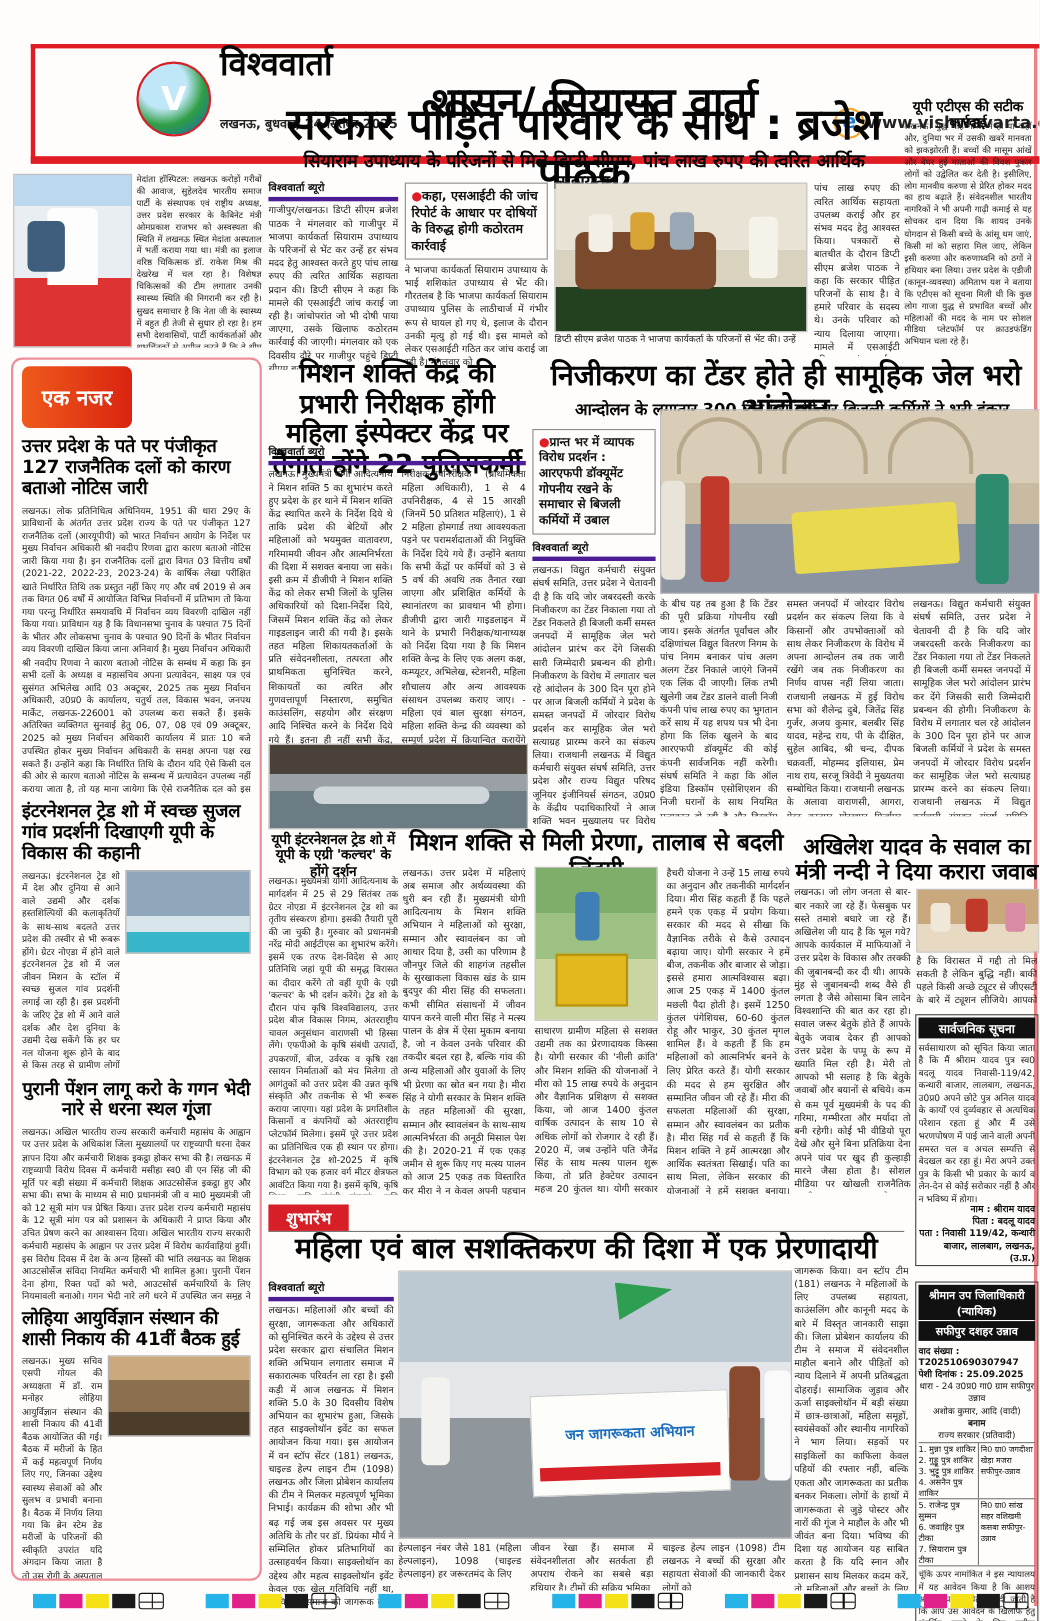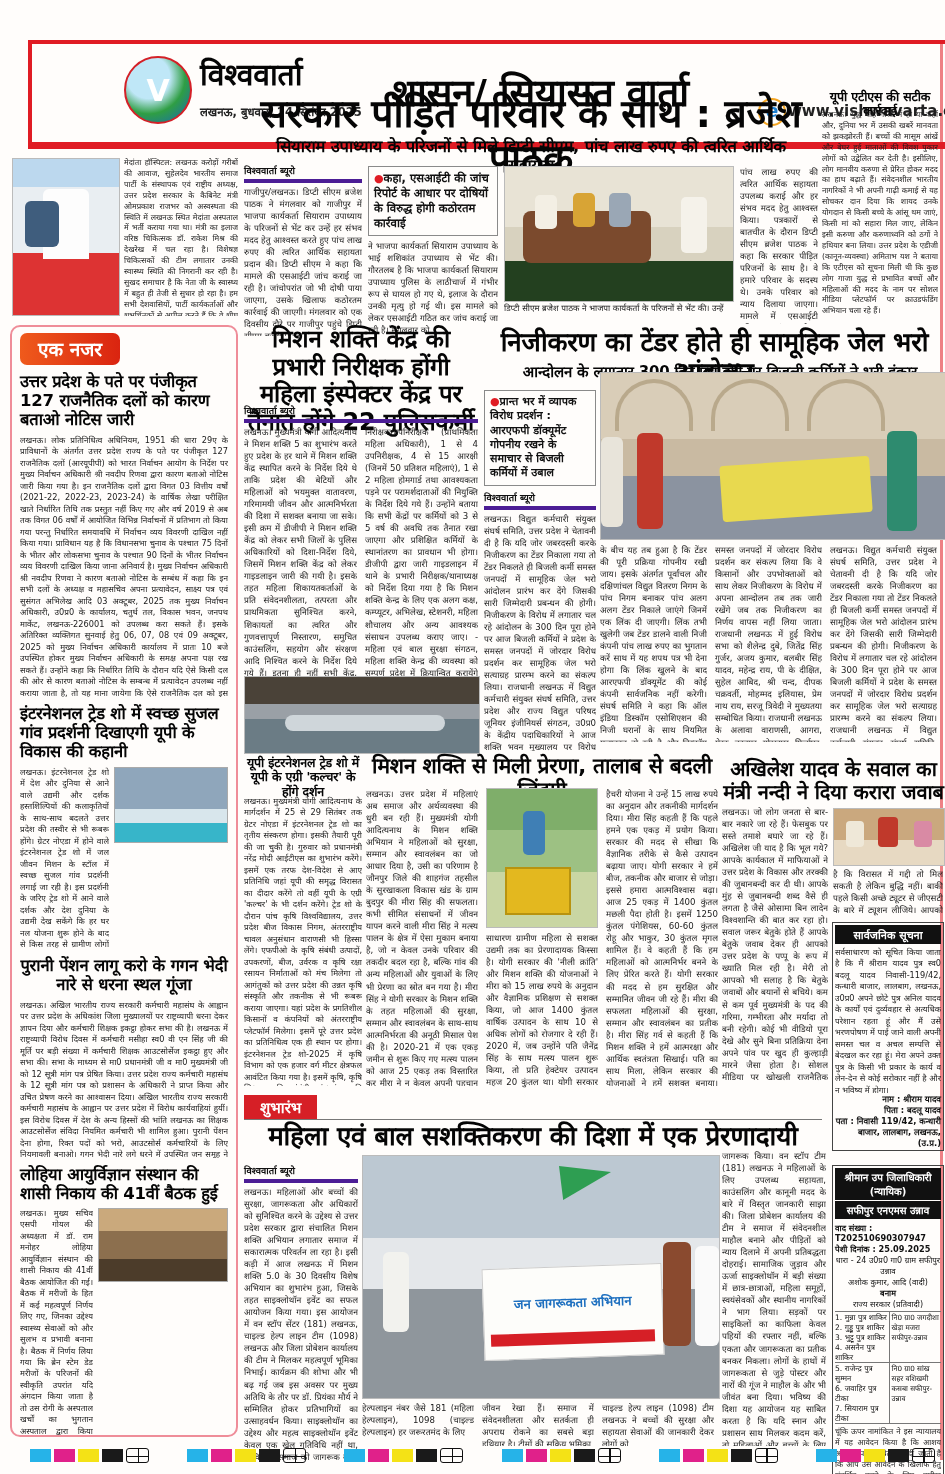--- a/index.html
+++ b/index.html
@@ -9,42 +9,42 @@
   .bt{font-size:8.6px;line-height:1.4;text-align:justify;color:#1a1a1a;overflow:hidden;}
   .hd{font-weight:bold;color:#050505;line-height:1.15;letter-spacing:-0.2px;}
   .byline{font-size:9.5px;font-weight:bold;border-bottom:4px solid #4c1d95;padding-bottom:2px;margin-bottom:3px;}
   .ph{position:absolute;overflow:hidden;border:1px solid #bbb;}
   .cap{font-size:8.3px;line-height:1.25;color:#222;}
   .redline{background:#e01c24;}
   .hl-box{border:1px solid #8a8a8a;padding:4px 5px;font-weight:bold;font-size:11.5px;line-height:1.3;}
   .dot{color:#e01c24;font-size:11px;}
   .colwrap{display:flex;gap:8px;}
   .pill{background:linear-gradient(90deg,#ef5a1c,#da2410);color:#fff;font-weight:bold;
-        font-size:19px;padding:3px 18px;border-radius:7px;display:inline-block;}
+        font-size:19px;padding:15px 18px;border-radius:7px;display:inline-block;}
   .notice-hd{background:#111;color:#fff;font-weight:bold;text-align:center;font-size:10px;padding:2px 2px;}
   .pre{white-space:pre-line;}
   .cmyk{display:flex;gap:3px;align-items:center;}
   .sw{width:21px;height:13px;display:inline-block;}
   .reg{width:21px;height:13px;border:1.5px solid #111;border-radius:3px;position:relative;}
   .reg:before{content:"";position:absolute;left:50%;top:0;bottom:0;width:1.5px;background:#111;}
   .reg:after{content:"";position:absolute;top:50%;left:0;right:0;height:1.5px;background:#111;}
 </style>
 </head>
 <body>
 
 <div id="page">
 
   <div class="abs redline" style="left:28px;top:40px;width:917px;height:4px;"></div>
   <div class="abs redline" style="left:28px;top:40px;width:4px;height:108px;"></div>
   <div class="abs redline" style="left:28px;top:142px;width:917px;height:7px;"></div>
   <div class="abs redline" style="left:940px;top:40px;width:3px;height:1420px;opacity:.55;"></div>
 
 
   <div class="abs" style="left:124px;top:56px;width:64px;height:64px;border-radius:50%;background:radial-gradient(circle at 35% 30%,#bfe7f7 0 35%,#2f9e44 60%,#1565c0 100%);border:2px solid #d42027;display:flex;align-items:center;justify-content:center;color:#fff;font-weight:bold;font-size:30px;">V</div>
-  <div class="abs hd" style="left:200px;top:58px;font-size:30px;">विश्ववार्ता</div>
+  <div class="abs hd" style="left:200px;top:42px;font-size:30px;">विश्ववार्ता</div>
   <div class="abs" style="left:200px;top:104px;font-size:11.5px;font-weight:bold;color:#222;">लखनऊ,   बुधवार, 24 सितंबर 2025</div>
 
   <div class="abs hd" style="left:330px;top:72px;width:420px;text-align:center;font-size:38px;">शासन/ सियासत वार्ता</div>
 
   <div class="abs" style="left:758px;top:98px;width:24px;height:24px;border-radius:50%;background:#fff;border:2px solid #f5a623;color:#1e7fd0;font-weight:bold;font-style:italic;font-size:18px;text-align:center;line-height:22px;">e</div>
   <div class="abs" style="left:788px;top:102px;font-size:15px;font-weight:bold;color:#222;">www.vishwavarta.com</div>
 
   <div class="ph" style="left:12px;top:158px;width:106px;height:156px;background:linear-gradient(180deg,#bcd8ee 0 18%,#e9eef2 18% 60%,#d33 60% 100%);">
     <div class="abs" style="left:30px;top:30px;width:46px;height:70px;background:#fdfdfd;border-radius:6px 6px 0 0;"></div>
     <div class="abs" style="left:12px;top:42px;width:34px;height:46px;background:#3f5d7d;border-radius:6px;"></div>
@@ -193,21 +193,21 @@
   <div class="abs colwrap" style="left:362px;top:1402px;width:356px;">
     <div class="bt" style="width:112px;height:44px;">हेल्पलाइन नंबर जैसे 181 (महिला हेल्पलाइन), 1098 (चाइल्ड हेल्पलाइन) हर जरूरतमंद के लिए</div>
     <div class="bt" style="width:112px;height:44px;">जीवन रेखा हैं। समाज में संवेदनशीलता और सतर्कता ही अपराध रोकने का सबसे बड़ा हथियार है। टीमों की सक्रिय भूमिका</div>
     <div class="bt" style="width:112px;height:44px;">चाइल्ड हेल्प लाइन (1098) टीम लखनऊ ने बच्चों की सुरक्षा और सहायता सेवाओं की जानकारी देकर लोगों को</div>
   </div>
 
   <div class="abs bt" style="left:722px;top:1150px;width:104px;height:296px;">जागरूक किया। वन स्टॉप टीम (181) लखनऊ ने महिलाओं के लिए उपलब्ध सहायता, काउंसलिंग और कानूनी मदद के बारे में विस्तृत जानकारी साझा की। जिला प्रोबेशन कार्यालय की टीम ने समाज में संवेदनशील माहौल बनाने और पीड़ितों को न्याय दिलाने में अपनी प्रतिबद्धता दोहराई। सामाजिक जुड़ाव और ऊर्जा साइक्लोथॉन में बड़ी संख्या में छात्र-छात्राओं, महिला समूहों, स्वयंसेवकों और स्थानीय नागरिकों ने भाग लिया। सड़कों पर साइकिलों का काफिला केवल पहियों की रफ्तार नहीं, बल्कि एकता और जागरूकता का प्रतीक बनकर निकला। लोगों के हाथों में जागरूकता से जुड़े पोस्टर और नारों की गूंज ने माहौल के और भी जीवंत बना दिया। भविष्य की दिशा यह आयोजन यह साबित करता है कि यदि स्नान और प्रशासन साथ मिलकर कदम करें, तो महिलाओं और बच्चों के लिए सुरक्षित वातावरण तैयार करना असंभव नहीं। मिशन शक्ति अभियान का यह आगाज आने वाले 30 दिनों में अनेक जागरूकता कार्यक्रमों और पहलों का मार्ग प्रशस्त करेगा, जिससे एक व्यापक सामाजिक बदलाव की नींव रखी जाएगी।</div>
 
   <div class="abs" style="left:832px;top:1165px;width:112px;border:1px solid #444;padding:2px;box-sizing:border-box;">
     <div class="notice-hd">श्रीमान उप जिलाधिकारी (न्यायिक)</div>
-    <div class="notice-hd" style="margin-top:1px;">सफीपुर एनएमस उन्नाव</div>
+    <div class="notice-hd" style="margin-top:1px;">सफीपुर दशहर उन्नाव</div>
     <div style="font-size:8.2px;font-weight:bold;margin-top:3px;">वाद संख्या : T202510690307947</div>
     <div style="font-size:8.2px;font-weight:bold;">पेशी दिनांक : 25.09.2025</div>
     <div style="font-size:8px;text-align:center;">धारा - 24 उ0प्र0 गा0 ग्राम सफीपुर उन्नाव</div>
     <div style="font-size:8px;text-align:center;">अशोक कुमार, आदि (वादी)</div>
     <div style="font-size:8px;text-align:center;font-weight:bold;">बनाम</div>
     <div style="font-size:8px;text-align:center;">राज्य सरकार (प्रतिवादी)</div>
     <div style="display:flex;border-top:1px solid #777;border-bottom:1px solid #777;margin-top:2px;">
       <div class="pre" style="font-size:7.6px;width:52%;border-right:1px solid #777;">1. मुन्ना पुत्र शाकिर
 2. गुड्डू पुत्र शाकिर
 3. भुट्टू पुत्र शाकिर

